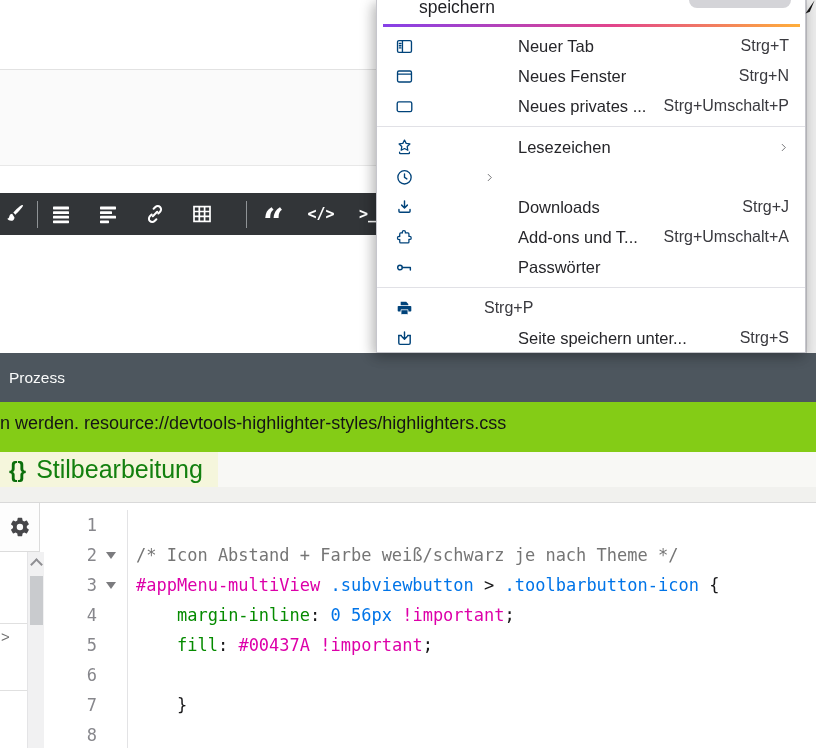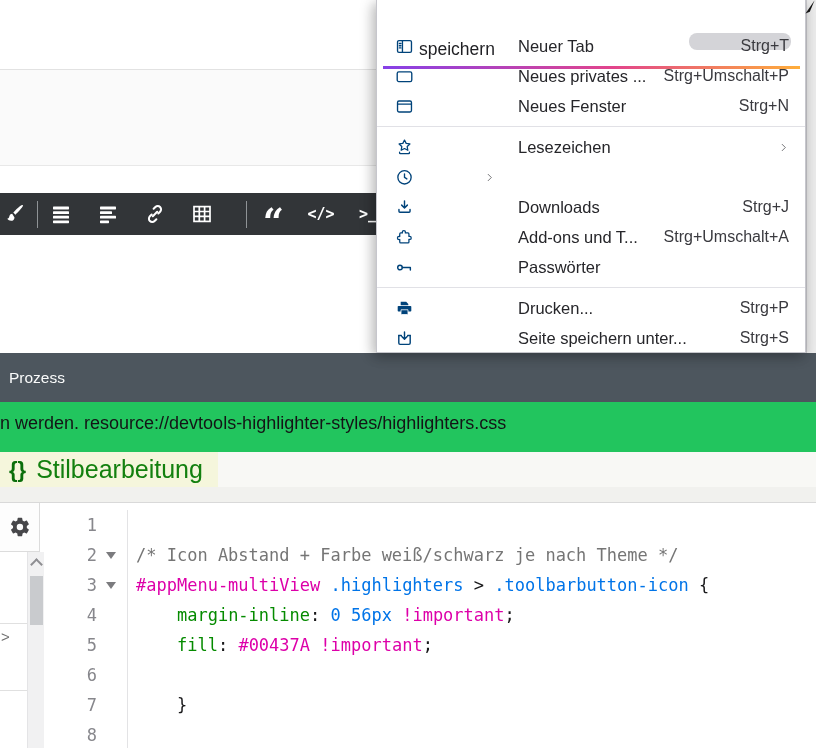--- a/index.html
+++ b/index.html
@@ -24,21 +24,21 @@
   .tb-sep{width:1px;height:27px;background:#8f9396;margin:0 10px;flex:none;}
   .tb-quote{font-family:"DejaVu Serif",serif;font-size:37px;font-weight:bold;
             line-height:10px;padding-top:16px;width:30px;letter-spacing:-3px;}
   .tb-mono{font-family:"DejaVu Sans Mono",monospace;font-size:15px;font-weight:bold;}
 
   
   .process-bar{left:0;top:353px;width:816px;height:49px;background:var(--process-bg);z-index:2;}
   .process-label{position:absolute;left:9px;top:0;line-height:49px;font-size:15.5px;color:#fafbfb;}
 
   
-  .message-row{left:0;top:402px;width:816px;height:50px;background:#22c55e;z-index:1;}
+  .message-row{left:0;top:402px;width:816px;height:50px;background:#84cc16;z-index:1;}
   .message-text{position:absolute;left:0;top:11px;font-size:18px;color:#141416;white-space:nowrap;}
 
   
   .tab-row{left:0;top:452px;width:816px;height:35px;background:#f8f8f5;z-index:1;}
   .tab-active{position:absolute;left:0;top:0;width:218px;height:35px;background:var(--tab-bg);
               display:flex;align-items:center;padding-left:9px;box-sizing:border-box;}
   .tab-braces{font-size:22px;font-weight:bold;color:#0a6e0a;line-height:35px;}
   .tab-label{font-size:25px;color:var(--tab-fg);margin-left:10px;white-space:nowrap;}
   .tab-strip{left:0;top:487px;width:816px;height:16px;background:#f1f1ee;
              border-bottom:1px solid #d9d9d9;z-index:1;}
@@ -69,21 +69,21 @@
   .tk-m{color:var(--code-magenta);}
   .tk-b{color:var(--code-blue);}
   .tk-g{color:var(--code-green);}
   .tk-k{color:var(--code-black);}
   .tk-x{color:var(--code-grey);}
 
   
   .menu{left:376px;top:0;width:430px;height:353px;background:#fff;z-index:5;
         border:1px solid #c6c6cc;border-top:none;
         box-shadow:-5px 3px 12px rgba(0,0,0,.16),0 4px 12px rgba(0,0,0,.18);}
-  .menu-header{position:absolute;left:0;top:0;right:0;height:16px;margin-top:42px;}
+  .menu-header{position:absolute;left:0;top:0;right:0;height:16px;}
   .menu-header-label{position:absolute;left:42px;top:-3px;font-size:17.5px;color:#1f1f23;}
   .menu-header-button{position:absolute;right:14px;top:-9px;width:102px;height:17px;
                       border-radius:8px;background:#d4d4d8;}
   .menu-gradient{position:absolute;left:6px;right:5px;top:24px;height:2.5px;
                  background:linear-gradient(90deg,var(--grad-start),var(--grad-mid) 55%,var(--grad-end));}
   .menu-items{position:absolute;left:0;top:26px;right:0;padding-top:5px;}
   .menu-item{height:30px;display:flex;align-items:center;padding:0 16px 0 18px;
              font-size:16.5px;color:#26262a;}
   .mi{width:19px;height:19px;flex:none;margin-right:70px;color:var(--menu-icon);}
   .mi-label{flex:1;white-space:nowrap;overflow:hidden;margin-left:34px;}
@@ -192,21 +192,21 @@
             <div class="gutter-fold">
               <span class="fold-tri"></span>
             </div>
             <div class="code-text"><span class="tk-comment">/* Icon Abstand + Farbe weiß/schwarz je nach Theme */</span></div>
           </div>
           <div class="code-row">
             <div class="gutter-num">3</div>
             <div class="gutter-fold">
               <span class="fold-tri"></span>
             </div>
-            <div class="code-text"><span class="tk-m">#appMenu-multiView</span><span class="tk-k"> </span><span class="tk-b">.highlighters</span><span class="tk-k"> &gt; </span><span class="tk-b">.toolbarbutton-icon</span><span class="tk-k"> {</span></div>
+            <div class="code-text"><span class="tk-m">#appMenu-multiView</span><span class="tk-k"> </span><span class="tk-b">.subviewbutton</span><span class="tk-k"> &gt; </span><span class="tk-b">.toolbarbutton-icon</span><span class="tk-k"> {</span></div>
           </div>
           <div class="code-row">
             <div class="gutter-num">4</div>
             <div class="gutter-fold"></div>
             <div class="code-text"><span class="tk-k">    </span><span class="tk-g">margin-inline</span><span class="tk-k">: </span><span class="tk-b">0 56px</span><span class="tk-k"> </span><span class="tk-m">!important</span><span class="tk-k">;</span></div>
           </div>
           <div class="code-row">
             <div class="gutter-num">5</div>
             <div class="gutter-fold"></div>
             <div class="code-text"><span class="tk-k">    </span><span class="tk-g">fill</span><span class="tk-k">: </span><span class="tk-m">#00437A !important</span><span class="tk-k">;</span></div>
@@ -240,34 +240,34 @@
       <div class="menu-item">
         <svg class="mi" viewBox="0 0 24 24" fill="none" stroke="currentColor" stroke-width="1.7" stroke-linecap="round">
           <rect x="3.2" y="4.6" width="17.6" height="14.8" rx="1.8"></rect>
           <path d="M9.4 4.8v14.4M5.5 8.2h1.9M5.5 11h1.9M5.5 13.8h1.9"></path>
         </svg>
         <span class="mi-label">Neuer Tab</span>
         <span class="mi-shortcut">Strg+T</span>
       </div>
 
       <div class="menu-item">
-        <svg class="mi" viewBox="0 0 24 24" fill="none" stroke="currentColor" stroke-width="1.7">
-          <rect x="2.8" y="6.2" width="18.4" height="12.2" rx="2"></rect>
-        </svg>
-        <span class="mi-label">Neues privates ...</span>
-        <span class="mi-shortcut">Strg+Umschalt+P</span>
-      </div>
-
-      <div class="menu-item">
         <svg class="mi" viewBox="0 0 24 24" fill="none" stroke="currentColor" stroke-width="1.7" stroke-linecap="round">
           <rect x="3.2" y="5" width="17.6" height="14" rx="1.8"></rect>
           <path d="M3.4 9h17.2"></path>
         </svg>
         <span class="mi-label">Neues Fenster</span>
         <span class="mi-shortcut">Strg+N</span>
+      </div>
+
+      <div class="menu-item">
+        <svg class="mi" viewBox="0 0 24 24" fill="none" stroke="currentColor" stroke-width="1.7">
+          <rect x="2.8" y="6.2" width="18.4" height="12.2" rx="2"></rect>
+        </svg>
+        <span class="mi-label">Neues privates ...</span>
+        <span class="mi-shortcut">Strg+Umschalt+P</span>
       </div>
 
       <div class="menu-sep"></div>
 
       <div class="menu-item">
         <svg class="mi" viewBox="0 0 24 24" fill="none" stroke="currentColor" stroke-width="1.6" stroke-linejoin="round" stroke-linecap="round">
           <path d="M12 2.6l2.1 4.2 4.7.7-3.4 3.3.8 4.7-4.2-2.2-4.2 2.2.8-4.7-3.4-3.3 4.7-.7z"></path>
           <path d="M5.8 17.8v1c0 .5.4.9.9.9h10.6c.5 0 .9-.4.9-.9v-1"></path>
         </svg>
         <span class="mi-label">Lesezeichen</span>
@@ -313,21 +313,20 @@
       </div>
 
       <div class="menu-sep"></div>
 
       <div class="menu-item">
         <svg class="mi" viewBox="0 0 24 24" fill="currentColor">
           <path d="M7.2 3.6h7l2.6 2.6v1.8H7.2z"></path>
           <path d="M4.4 8.8h15.2a1 1 0 0 1 1 1v5a1 1 0 0 1-1 1H4.4a1 1 0 0 1-1-1v-5a1 1 0 0 1 1-1z"></path>
           <path d="M7.6 13.6h8.8v5.2a.8.8 0 0 1-.8.8H8.4a.8.8 0 0 1-.8-.8z" stroke="#fff" stroke-width="1"></path>
         </svg>
-        <span class="mi-label">Drucken...</span>
         <span class="mi-shortcut">Strg+P</span>
       </div>
 
       <div class="menu-item">
         <svg class="mi" viewBox="0 0 24 24" fill="none" stroke="currentColor" stroke-width="1.8" stroke-linecap="round" stroke-linejoin="round">
           <path d="M12 3.8v8.4M8.6 9.4l3.4 3.4 3.4-3.4"></path>
           <path d="M4.8 8.2v9.6c0 .9.7 1.6 1.6 1.6h11.2c.9 0 1.6-.7 1.6-1.6V8.2"></path>
           <path d="M4.8 8.2h3.2M16 8.2h3.2"></path>
         </svg>
         <span class="mi-label">Seite speichern unter...</span>

